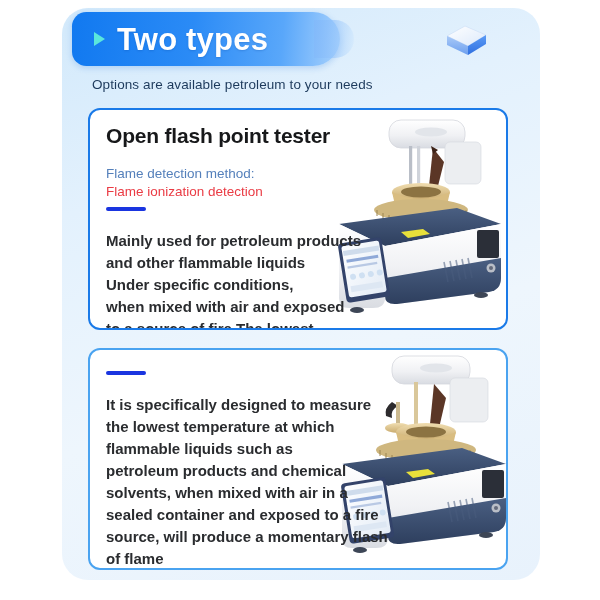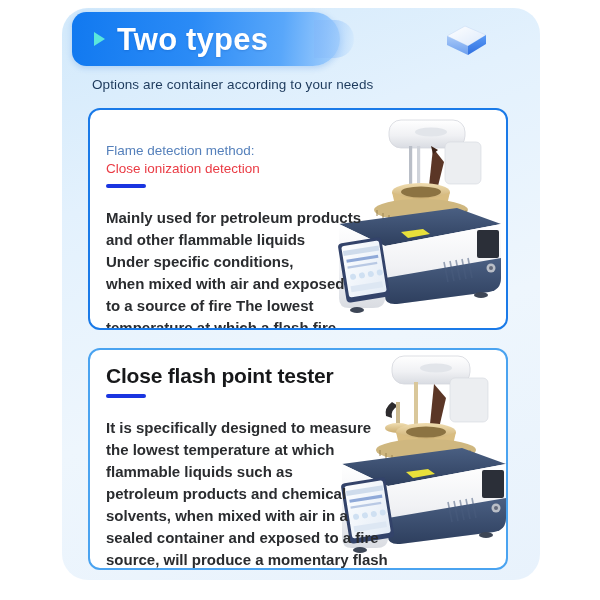--- a/index.html
+++ b/index.html
@@ -164,21 +164,21 @@
       <linearGradient id="cubeFront" x1="0" y1="0" x2="0" y2="1">
         <stop offset="0%" stop-color="#a9c9f7"></stop>
         <stop offset="100%" stop-color="#6c9fef"></stop>
       </linearGradient>
     </defs>
     <path d="M6 14 L24 4 L45 13 L27 24 Z" fill="url(#cubeTop)" stroke="#cfe0f6" stroke-width="0.7"></path>
     <path d="M6 14 L27 24 L27 33 L6 23 Z" fill="url(#cubeFront)"></path>
     <path d="M27 24 L45 13 L45 22 L27 33 Z" fill="url(#cubeSide)"></path>
   </svg>
 
-  <div class="subtitle">Options are container according to your needs</div>
+  <div class="subtitle">Options are available petroleum to your needs</div>
 
   <div class="card card-1">
 
     <svg class="device device-1" viewBox="0 0 205 212">
       <defs>
         <linearGradient id="bodyW1" x1="0" y1="0" x2="0" y2="1">
           <stop offset="0%" stop-color="#ffffff"></stop>
           <stop offset="55%" stop-color="#f0f1f4"></stop>
           <stop offset="100%" stop-color="#d9dce2"></stop>
         </linearGradient>
@@ -262,22 +262,23 @@
 
       <rect x="172" y="118" width="22" height="28" rx="2" fill="#2b2f38"></rect>
       <circle cx="186" cy="156" r="4.5" fill="#b9bec7"></circle>
       <circle cx="186" cy="156" r="2" fill="#63697a"></circle>
 
       <ellipse cx="52" cy="198" rx="7" ry="3" fill="#3d4656"></ellipse>
       <ellipse cx="176" cy="183" rx="7" ry="3" fill="#3d4656"></ellipse>
     </svg>
 
     <div class="card-body">
+      <div class="card-title">Open flash point tester</div>
       <div class="method-label">Flame detection method:</div>
-      <div class="method-value">Close ionization detection</div>
+      <div class="method-value">Flame ionization detection</div>
       <div class="accent-bar"></div>
       <div class="desc">Mainly used for petroleum products
 and other flammable liquids
 Under specific conditions,
 when mixed with air and exposed
 to a source of fire The lowest
 temperature at which a flash fire and
 combustion occur</div>
     </div>
   </div>
@@ -371,21 +372,20 @@
       </g>
       <rect x="176" y="120" width="22" height="28" rx="2" fill="#2b2f38"></rect>
       <circle cx="190" cy="158" r="4.5" fill="#b9bec7"></circle>
       <circle cx="190" cy="158" r="2" fill="#63697a"></circle>
 
       <ellipse cx="54" cy="200" rx="7" ry="3" fill="#3d4656"></ellipse>
       <ellipse cx="180" cy="185" rx="7" ry="3" fill="#3d4656"></ellipse>
     </svg>
 
     <div class="card-body">
-      <div class="card-title">Close flash point tester</div>
       <div class="accent-bar"></div>
       <div class="desc">It is specifically designed to measure
 the lowest temperature at which
 flammable liquids such as
 petroleum products and chemical
 solvents, when mixed with air in a
 sealed container and exposed to a fire
 source, will produce a momentary flash of flame</div>
     </div>
   </div>

